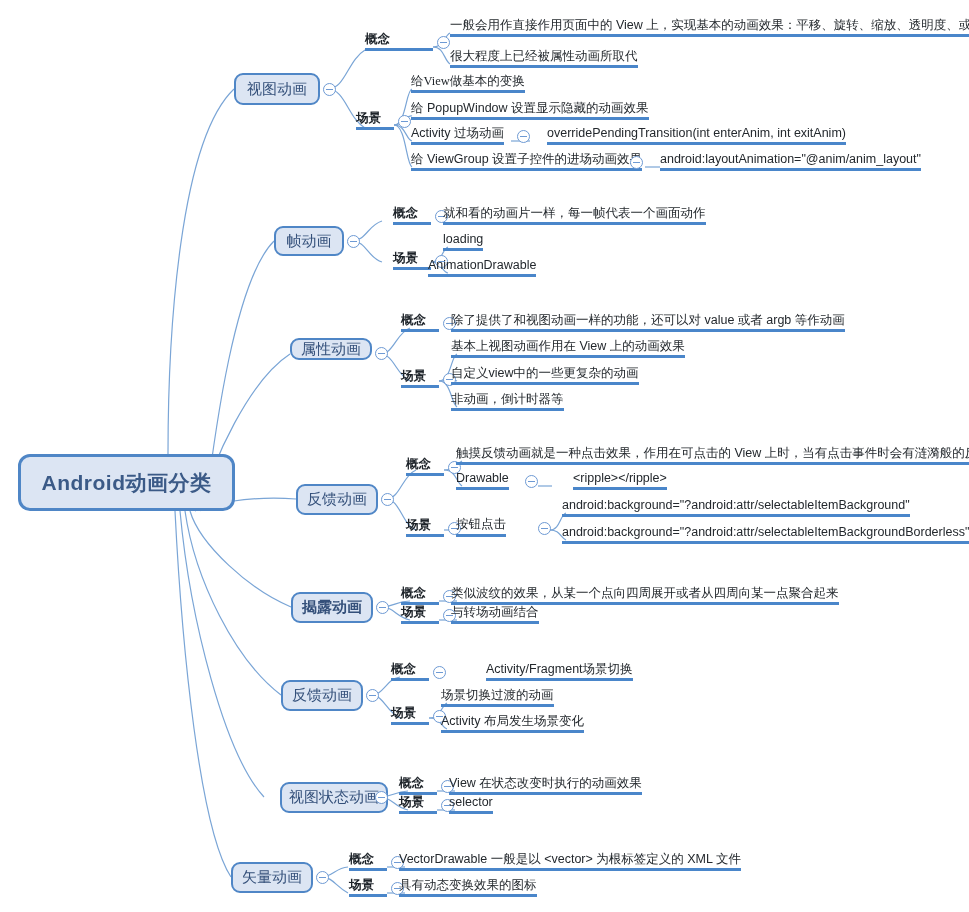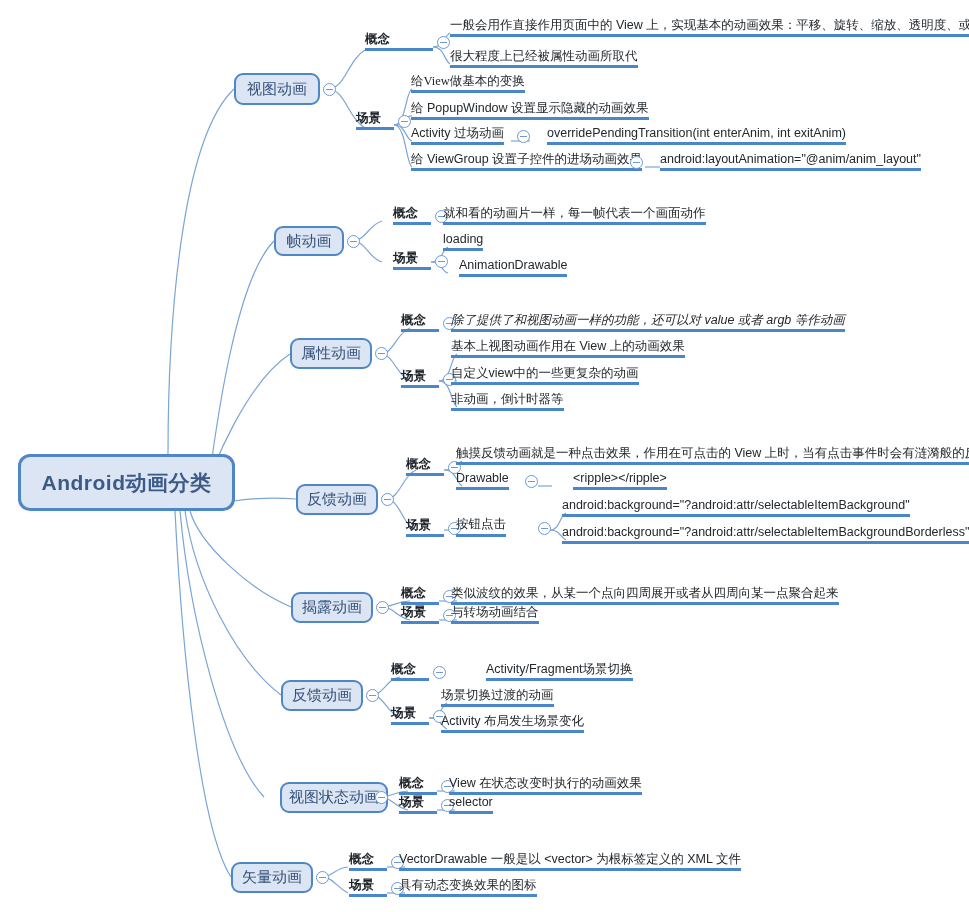--- a/index.html
+++ b/index.html
@@ -171,30 +171,30 @@
   </div>
   <span class="toggle" style="left:347px;top:235px;"></span>
 
   <div class="leaf bold" style="left:393px;top:205px;width:38px;">概念</div>
   <span class="toggle" style="left:435px;top:210px;"></span>
   <div class="leaf" style="left:443px;top:205px;">就和看的动画片一样，每一帧代表一个画面动作</div>
 
   <div class="leaf bold" style="left:393px;top:250px;width:38px;">场景</div>
   <span class="toggle" style="left:435px;top:255px;"></span>
   <div class="leaf" style="left:443px;top:231px;">loading</div>
-  <div class="leaf" style="left:459px;top:257px;">AnimationDrawable</div>
-
-  <div class="branch-node" style="left:290px;top:338px;width:82px;height:31px;">
+  <div class="leaf" style="left:428px;top:257px;">AnimationDrawable</div>
+
+  <div class="branch-node" style="left:290px;top:338px;width:82px;height:22px;">
     <span>属性动画</span>
   </div>
   <span class="toggle" style="left:375px;top:347px;"></span>
 
   <div class="leaf bold" style="left:401px;top:312px;width:38px;">概念</div>
   <span class="toggle" style="left:443px;top:317px;"></span>
-  <div class="leaf" style="left:451px;top:312px;font-style:italic;">除了提供了和视图动画一样的功能，还可以对 value 或者  argb 等作动画</div>
+  <div class="leaf" style="left:451px;top:312px;">除了提供了和视图动画一样的功能，还可以对 value 或者  argb 等作动画</div>
 
   <div class="leaf bold" style="left:401px;top:368px;width:38px;">场景</div>
   <span class="toggle" style="left:443px;top:373px;"></span>
   <div class="leaf" style="left:451px;top:365px;">自定义view中的一些更复杂的动画</div>
   <div class="leaf" style="left:451px;top:338px;">基本上视图动画作用在 View 上的动画效果</div>
   <div class="leaf" style="left:451px;top:391px;">非动画，倒计时器等</div>
 
   <div class="branch-node" style="left:296px;top:484px;width:82px;height:31px;">
     <span>反馈动画</span>
   </div>
@@ -207,21 +207,21 @@
   <span class="toggle" style="left:525px;top:475px;"></span>
   <div class="leaf" style="left:573px;top:470px;">&lt;ripple&gt;&lt;/ripple&gt;</div>
 
   <div class="leaf bold" style="left:406px;top:517px;width:38px;">场景</div>
   <span class="toggle" style="left:448px;top:522px;"></span>
   <div class="leaf" style="left:456px;top:517px;font-family:Liberation Mono, monospace;">按钮点击</div>
   <span class="toggle" style="left:538px;top:522px;"></span>
   <div class="leaf" style="left:562px;top:497px;">android:background="?android:attr/selectableItemBackground"</div>
   <div class="leaf" style="left:562px;top:524px;">android:background="?android:attr/selectableItemBackgroundBorderless"</div>
 
-  <div class="branch-node" style="left:291px;top:592px;width:82px;height:31px;">
+  <div class="branch-node" style="left:291px;top:592px;width:82px;height:31px;font-weight:bold;">
     <span>揭露动画</span>
   </div>
   <span class="toggle" style="left:376px;top:601px;"></span>
 
   <div class="leaf bold" style="left:401px;top:585px;width:38px;">概念</div>
   <span class="toggle" style="left:443px;top:590px;"></span>
   <div class="leaf" style="left:451px;top:585px;">类似波纹的效果，从某一个点向四周展开或者从四周向某一点聚合起来</div>
 
   <div class="leaf bold" style="left:401px;top:604px;width:38px;">场景</div>
   <span class="toggle" style="left:443px;top:609px;"></span>

